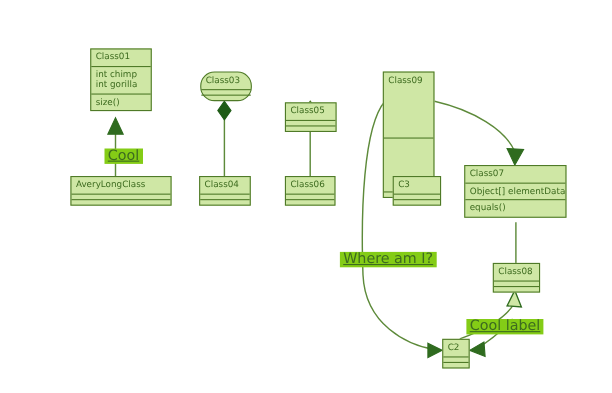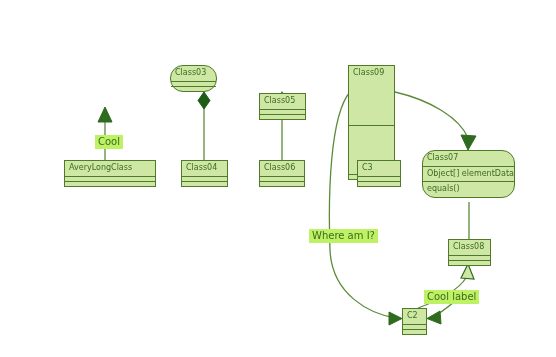--- a/index.html
+++ b/index.html
@@ -49,27 +49,28 @@
   }
   .uml-compartment.empty {
     padding: 0;
     height: 5px;
   }
   .attr-line {
     display: block;
   }
   .edge-label {
     position: absolute;
-    background: #bef264;
+    background: #84cc16;
     color: #3d6b1f;
-    font-size: 10px;
+    font-size: 13px;
     line-height: 10px;
     padding: 2px 3px;
     white-space: nowrap;
     z-index: 4;
+    text-decoration: underline;
   }
 </style>
 </head>
 <body>
 
 <div id="canvas">
 
   <svg id="edges" viewBox="0 0 556 357" xmlns="http://www.w3.org/2000/svg">
     <defs>
       <marker id="m-inherit" markerWidth="12" markerHeight="12" refX="9" refY="5" orient="auto" markerUnits="userSpaceOnUse">
@@ -121,28 +122,38 @@
       <path d="M418,308 C440,300 458,290 466,278" fill="none" stroke="#5d8a3a" stroke-width="1.3"></path>
       <path d="M461,278 L468,264 L474,279 z" fill="#cfe7a5" stroke="#2f6b1f" stroke-width="1.2"></path>
     </g>
 
     <g>
       <path d="M466,290 C455,302 442,312 433,317" fill="none" stroke="#5d8a3a" stroke-width="1.3"></path>
       <path d="M440,311 L427,318.5 L441,324 z" fill="#2f6b1f" stroke="#2f6b1f" stroke-width="1"></path>
     </g>
   </svg>
 
+  <div class="uml-class" style="left:82px; top:44px; width:56px;">
+    <div class="uml-compartment">Class01</div>
+    <div class="uml-compartment">
+      <span class="attr-line">int chimp</span>
+      <span class="attr-line">int gorilla</span>
+    </div>
+    <div class="uml-compartment">
+      <span class="attr-line">size()</span>
+    </div>
+  </div>
 
   <div class="uml-class" style="left:64px; top:160px; width:92px;">
     <div class="uml-compartment">AveryLongClass</div>
     <div class="uml-compartment empty"></div>
     <div class="uml-compartment empty"></div>
   </div>
 
-  <div class="uml-class" style="left:170px; top:65px; width:47px;border-radius:13px;">
+  <div class="uml-class" style="left:182px; top:65px; width:47px;border-radius:13px;">
     <div class="uml-compartment">Class03</div>
     <div class="uml-compartment empty"></div>
     <div class="uml-compartment empty"></div>
   </div>
 
   <div class="uml-class" style="left:181px; top:160px; width:47px;">
     <div class="uml-compartment">Class04</div>
     <div class="uml-compartment empty"></div>
     <div class="uml-compartment empty"></div>
   </div>
@@ -164,21 +175,21 @@
     <div class="uml-compartment empty"></div>
     <div class="uml-compartment empty"></div>
   </div>
 
   <div class="uml-class" style="left:357px; top:160px; width:44px;">
     <div class="uml-compartment">C3</div>
     <div class="uml-compartment empty"></div>
     <div class="uml-compartment empty"></div>
   </div>
 
-  <div class="uml-class" style="left:422px; top:150px; width:93px;border-radius:13px;">
+  <div class="uml-class" style="left:422px; top:150px; width:93px;">
     <div class="uml-compartment">Class07</div>
     <div class="uml-compartment">
       <span class="attr-line">Object[] elementData</span>
     </div>
     <div class="uml-compartment">
       <span class="attr-line">equals()</span>
     </div>
   </div>
 
   <div class="uml-class" style="left:448px; top:239px; width:43px;justify-content:space-between;">

